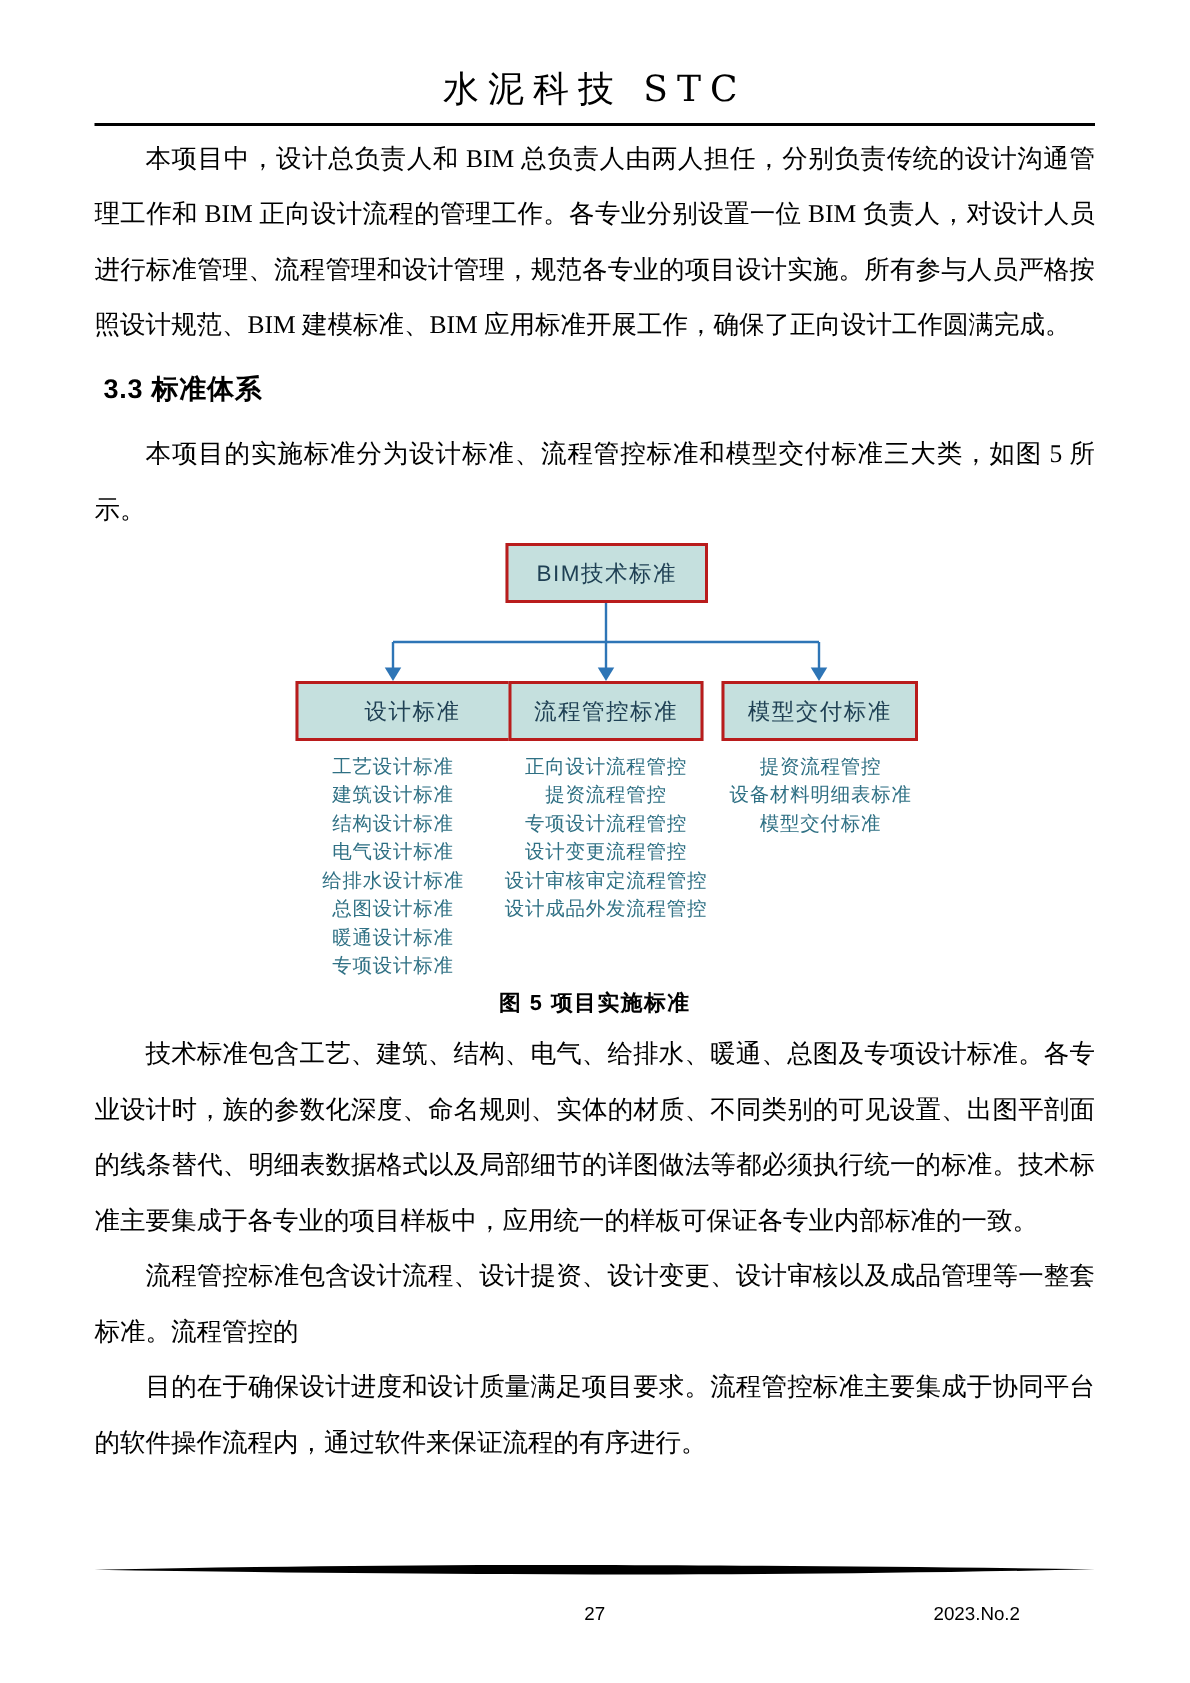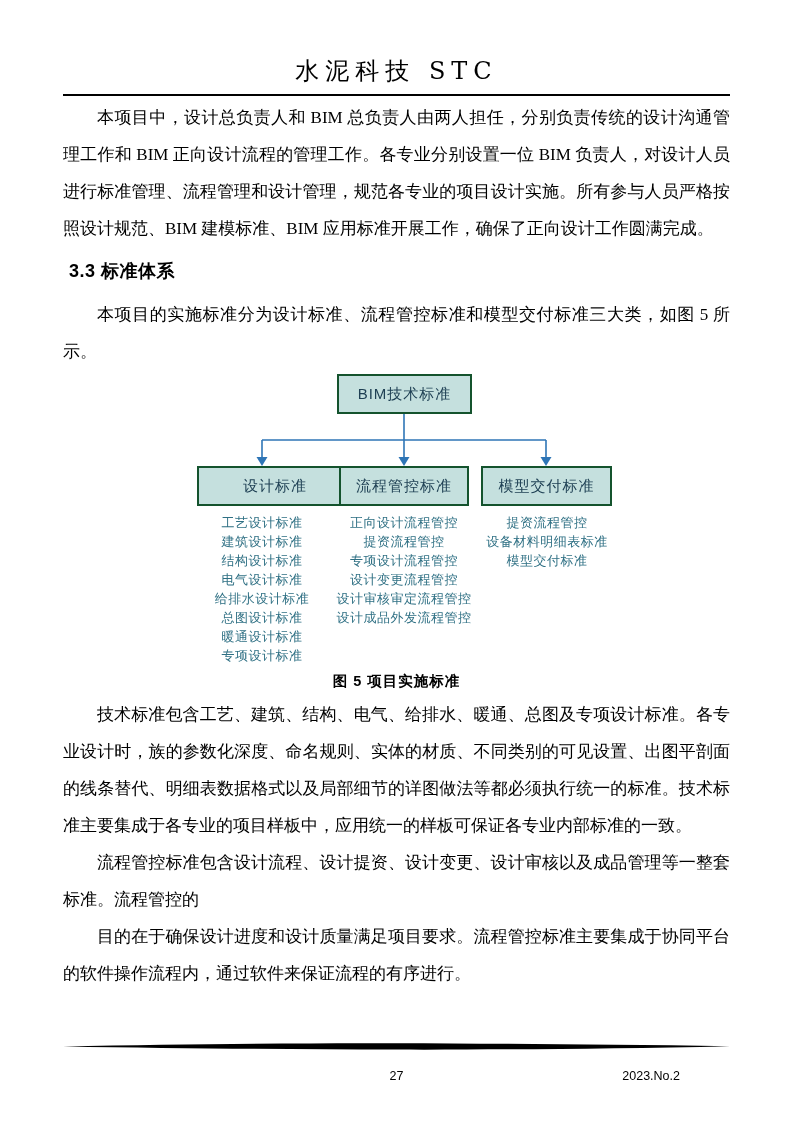--- a/index.html
+++ b/index.html
@@ -2,35 +2,35 @@
 <html><head>
 <meta charset="utf-8">
 <style>
   html,body{margin:0;padding:0;background:#ffffff;}
   .page{
     position:relative;width:793px;height:1122px;background:#ffffff;
     font-family:"Liberation Serif","DejaVu Serif",serif;color:#000;overflow:hidden;
   }
   .content{margin:0 63px;width:667px;}
   .journal-title{
-    padding-top:54px;text-align:center;font-size:24px;line-height:34px;
+    padding-top:42px;text-align:center;font-size:24px;line-height:34px;
     letter-spacing:6px;font-family:"DejaVu Serif","Liberation Serif",serif;
   }
   .header-rule{border:none;border-top:2.5px solid #000;margin:6px 0 0 0;}
   .body-para{font-size:17px;line-height:37px;text-align:justify;text-indent:2em;margin:0;}
   .p-first{margin-top:3px;}
   .section-heading{
     font-family:"Liberation Sans","DejaVu Sans",sans-serif;
     font-size:18px;font-weight:bold;line-height:37px;margin:6px;letter-spacing:0.5px;
   }
   .diagram{position:relative;height:296px;margin-top:2px;font-family:"Liberation Sans","DejaVu Sans",sans-serif;}
   .connector-svg{position:absolute;left:0;top:0;}
   .diagram-box{
     position:absolute;box-sizing:border-box;height:40px;
-    border:2px solid #14532d;background:#c5e0de;color:#1f4054;
+    border:2px solid #b91c1c;background:#c5e0de;color:#1f4054;
     display:flex;align-items:center;justify-content:center;
     font-size:15px;font-weight:500;letter-spacing:1px;
   }
   .box-root{left:274px;top:2px;width:135px;}
   .box-b1{left:134px;top:94px;width:156px;}
   .box-b2{left:276px;top:94px;width:130px;}
   .box-b3{left:418px;top:94px;width:131px;}
   .diagram-list{
     position:absolute;top:141px;width:180px;text-align:center;
     font-size:13px;line-height:19px;color:#2f7084;font-weight:500;letter-spacing:0.5px;

